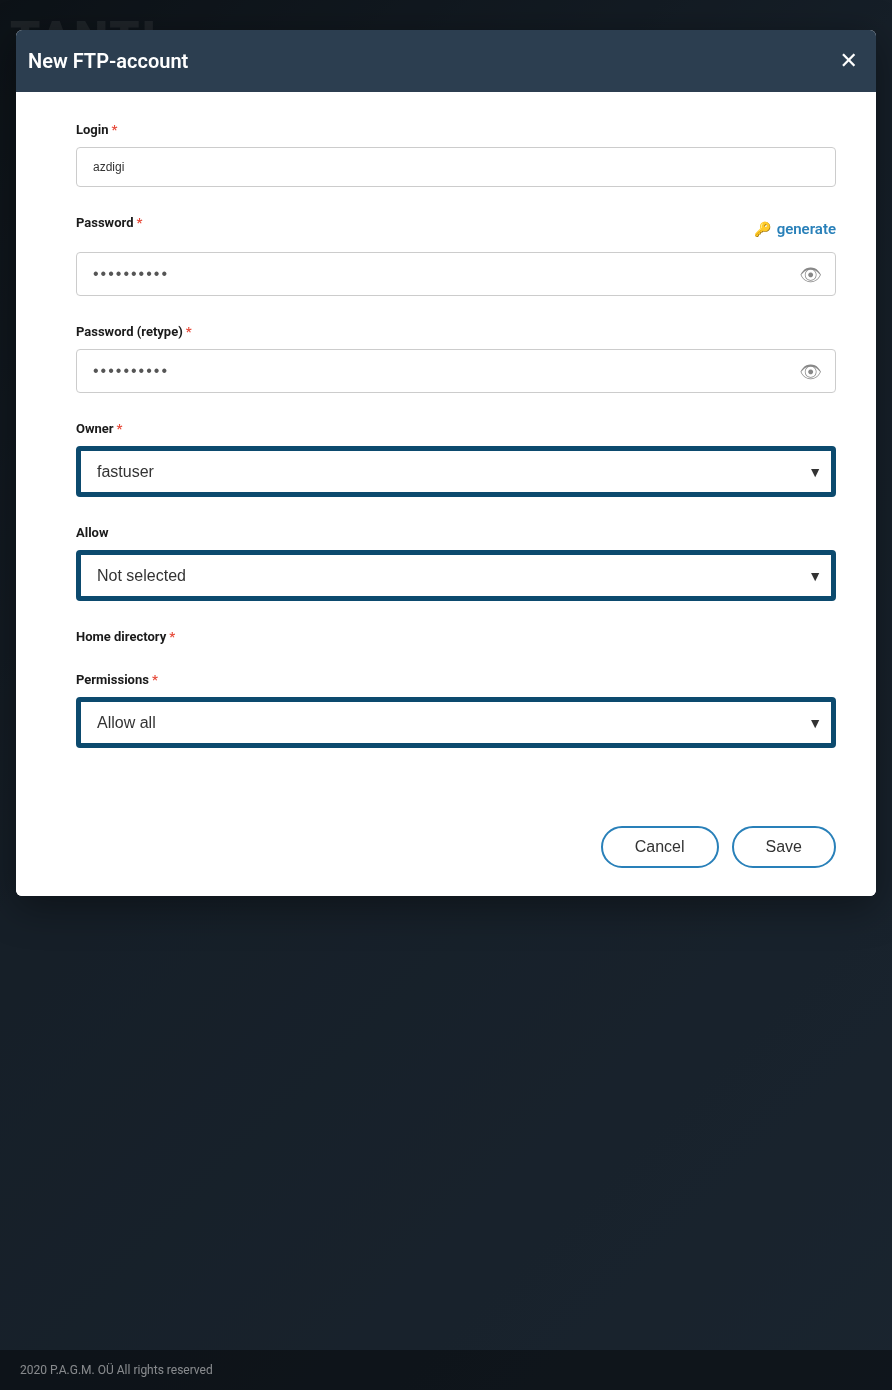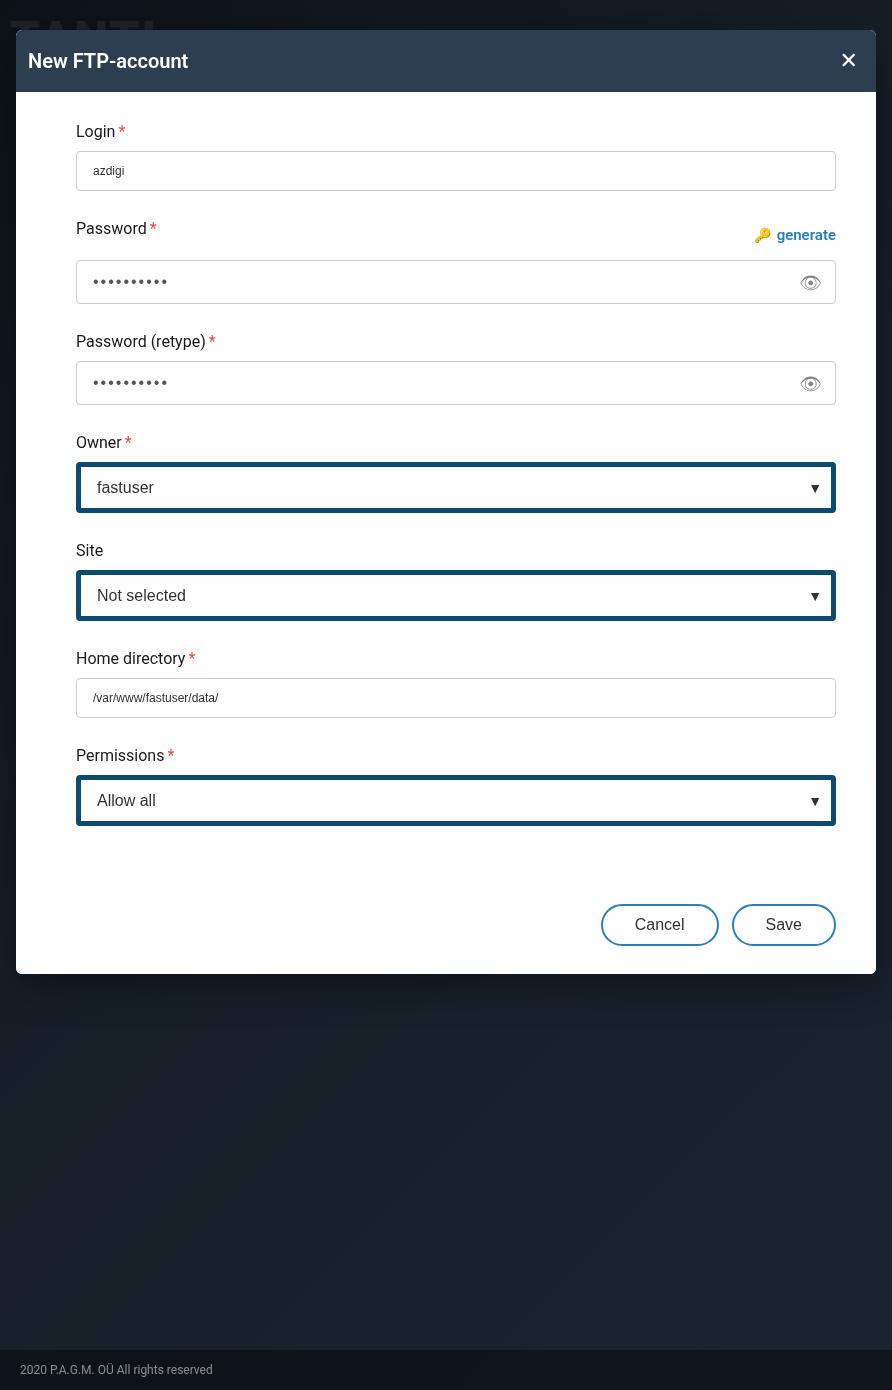--- a/index.html
+++ b/index.html
@@ -78,22 +78,22 @@
       background: #fff;
       overflow-y: auto;
     }
 
     .form-group {
       margin-bottom: 28px;
     }
 
     .form-label {
       display: block;
-      font-size: 16px;
-      font-weight: 400;
+      font-size: 13px;
+      font-weight: 700;
       color: #1a1a1a;
       margin-bottom: 10px;
     }
 
     .required-star {
       color: #e74c3c;
       margin-left: 3px;
     }
 
     .form-control {
@@ -276,35 +276,34 @@
         <div class="select-wrapper">
           <select class="form-select">
             <option>fastuser</option>
           </select>
           <span class="select-arrow">▼</span>
         </div>
       </div>
 
       <div class="form-group">
         <label class="form-label">
-          <span>Site</span>
+          <span>Allow</span>
         </label>
         <div class="select-wrapper">
           <select class="form-select">
             <option>Not selected</option>
           </select>
           <span class="select-arrow">▼</span>
         </div>
       </div>
 
       <div class="form-group">
         <label class="form-label">
           <span>Home directory</span><span class="required-star">*</span>
         </label>
-        <input type="text" class="form-control" value="/var/www/fastuser/data/" style="">
       </div>
 
       <div class="form-group">
         <label class="form-label">
           <span>Permissions</span><span class="required-star">*</span>
         </label>
         <div class="select-wrapper">
           <select class="form-select">
             <option>Allow all</option>
           </select>

